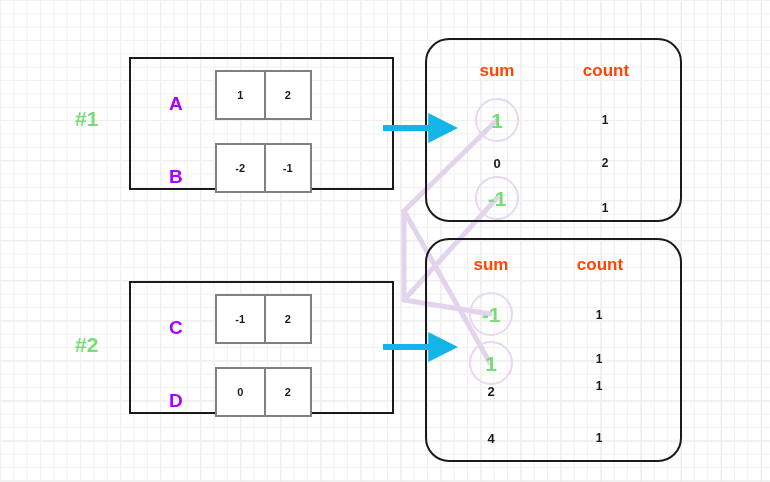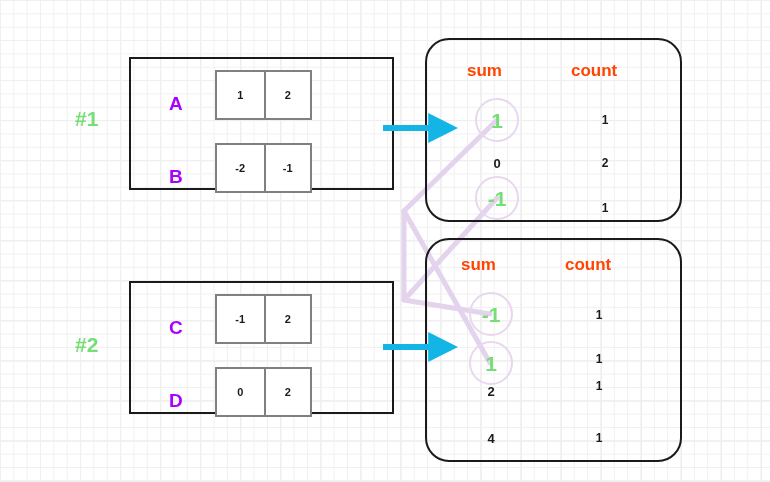--- a/index.html
+++ b/index.html
@@ -78,20 +78,21 @@
     box-sizing:border-box;
     background:transparent;
     z-index:3;
   }
   .hdr{
     position:absolute;
     color:#ff4500;
     font-size:17px;
     font-weight:bold;
     line-height:1;
+    text-align:center;
     z-index:4;
   }
   .val{
     position:absolute;
     font-size:13px;
     color:#1a1a1a;
     font-weight:bold;
     text-align:center;
     line-height:1;
     z-index:4;

